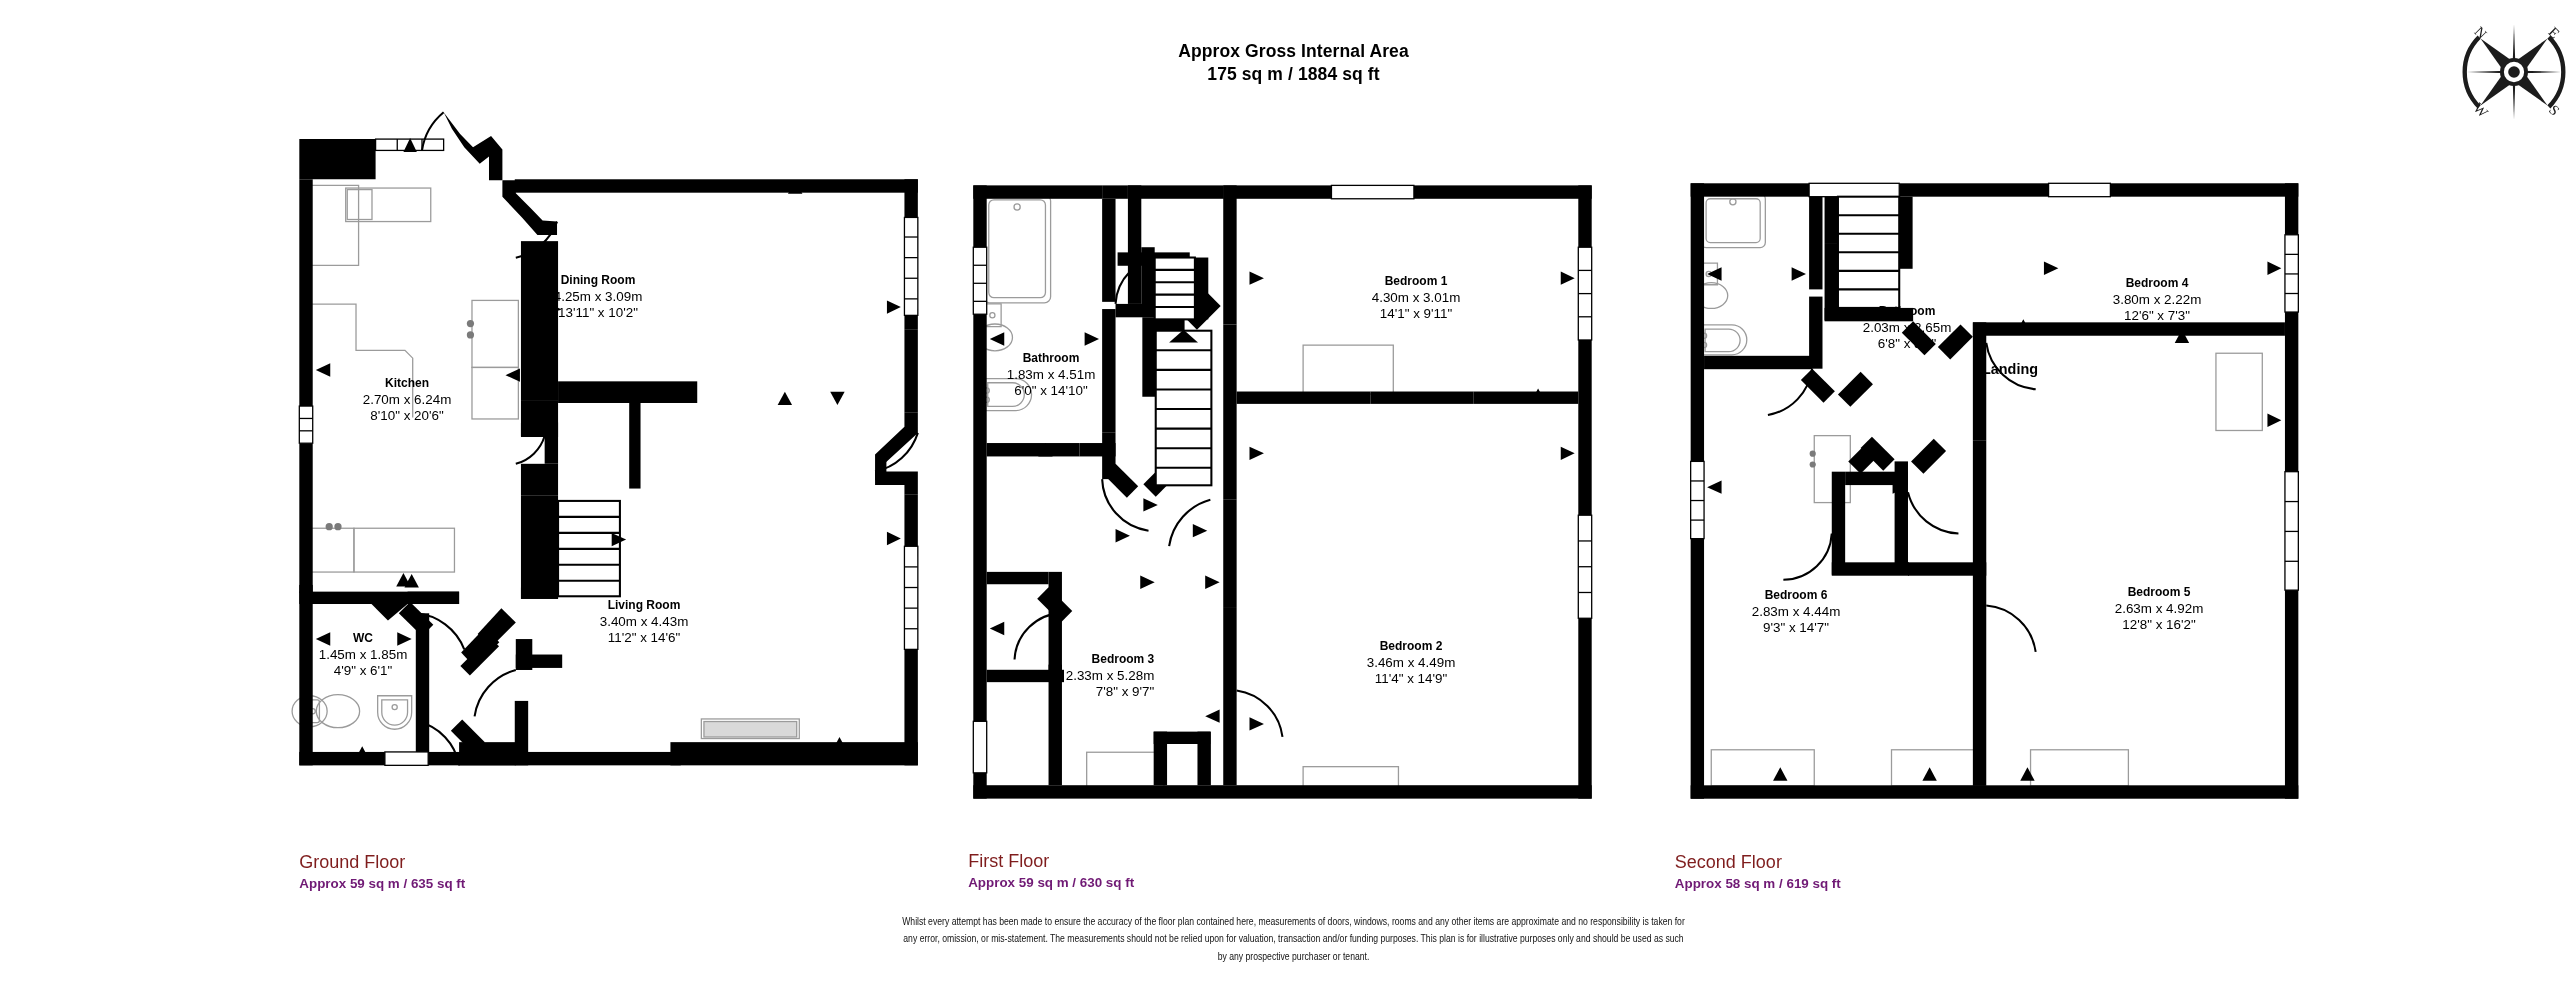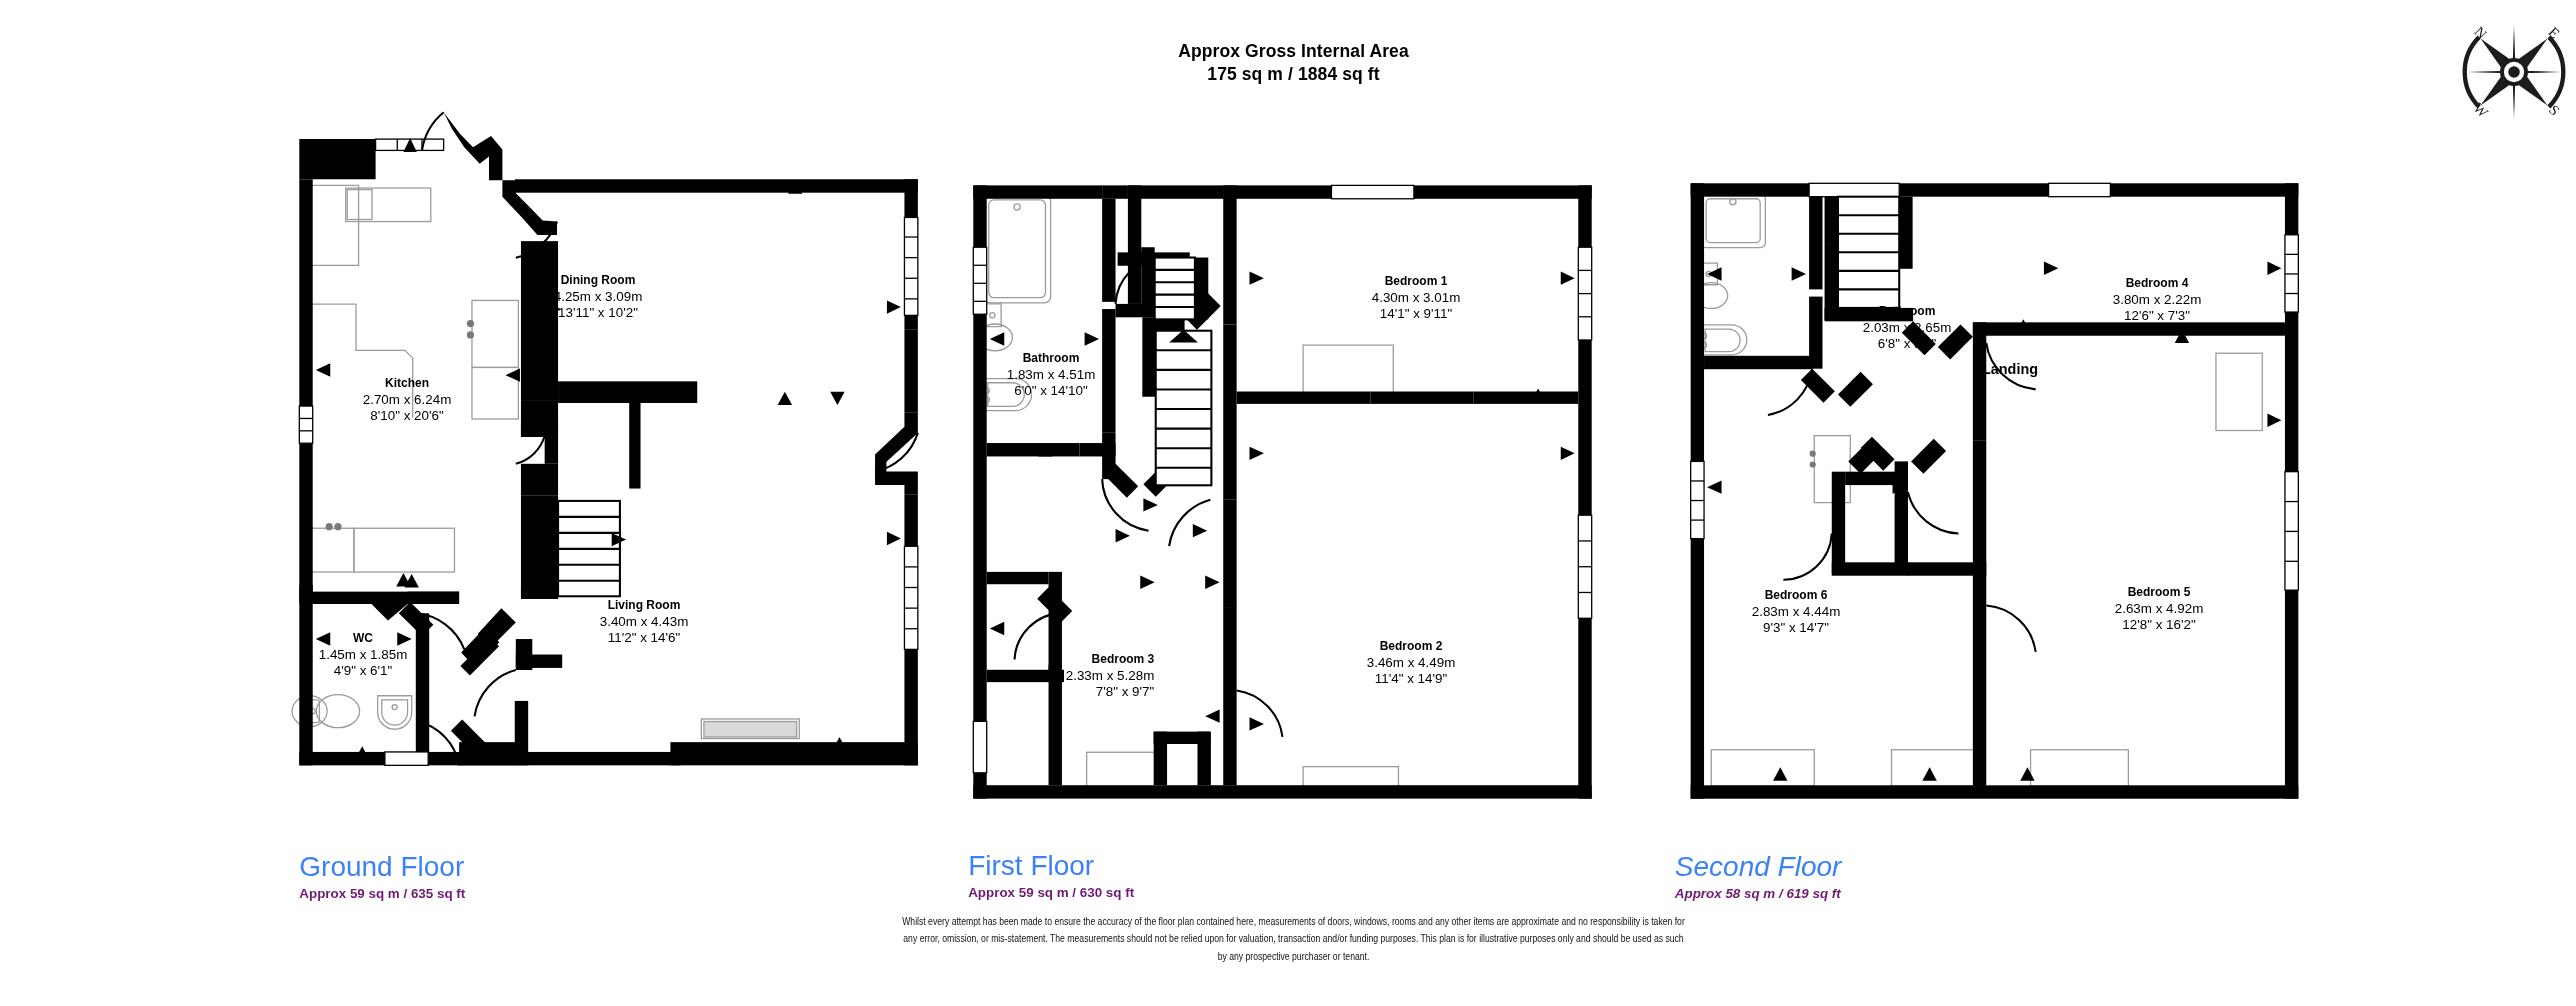--- a/index.html
+++ b/index.html
@@ -45,22 +45,22 @@
   .plan {
     position: absolute;
     left: 0; top: 0;
   }
   .floor-caption {
     position: absolute;
     text-align: left;
     white-space: nowrap;
   }
   .floor-caption .fc-title {
-    font-size: 28px;
-    color: #3b82f6;
+    font-size: 18px;
+    color: #7f1d1d;
     line-height: 1.0;
     margin-bottom: 6.2px;
   }
   .floor-caption .fc-area {
     font-size: 13.4px;
     font-weight: bold;
     color: #701a75;
     line-height: 1.0;
   }
 
@@ -644,21 +644,21 @@
       <div class="rl-m">2.63m x 4.92m</div>
       <div class="rl-ft">12'8" x 16'2"</div>
     </div>
 
     <div class="room-label" style="left:116px; top:415px;">
       <div class="rl-name">Bedroom 6</div>
       <div class="rl-m">2.83m x 4.44m</div>
       <div class="rl-ft">9'3" x 14'7"</div>
     </div>
 
-    <div class="floor-caption" style="left:-5.2px; top:680px;font-style:italic;">
+    <div class="floor-caption" style="left:-5.2px; top:680px;">
       <div class="fc-title">Second Floor</div>
       <div class="fc-area">Approx 58 sq m / 619 sq ft</div>
     </div>
   </div>
 
   <div id="disclaimer">Whilst every attempt has been made to ensure the accuracy of the floor plan contained here, measurements of doors, windows, rooms and any other items are approximate and no responsibility is taken for any error, omission, or mis-statement. The measurements should not be relied upon for valuation, transaction and/or funding purposes. This plan is for illustrative purposes only and should be used as such by any prospective purchaser or tenant.</div>
 
 </div>
 
 

